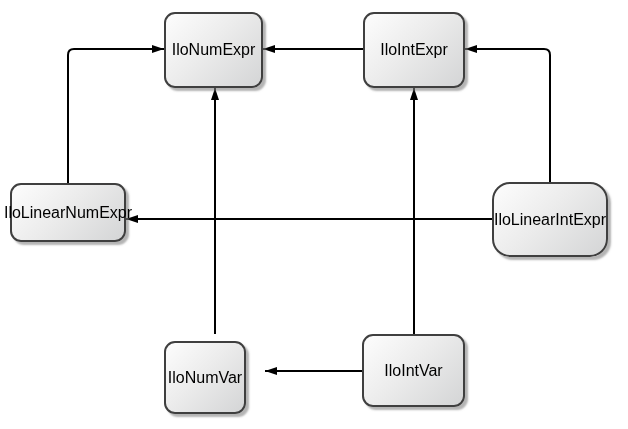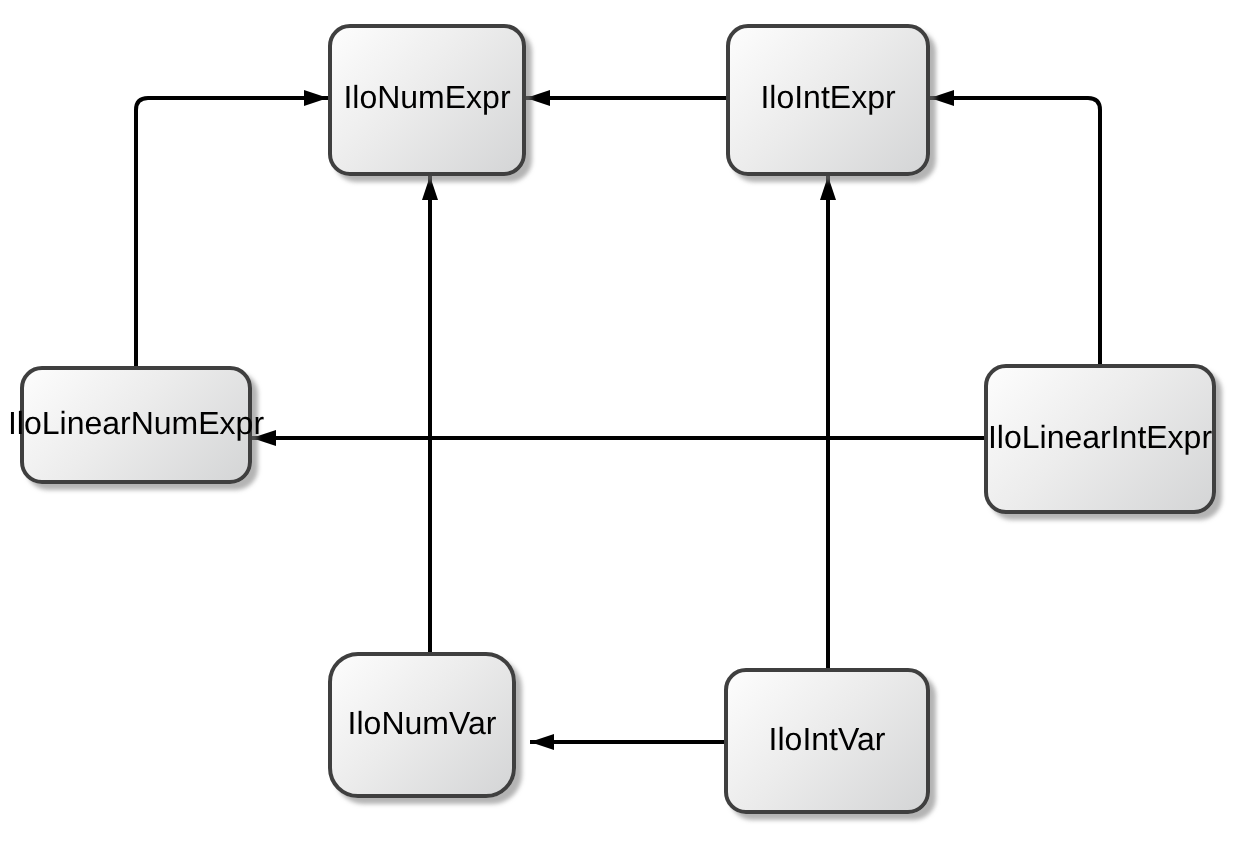--- a/index.html
+++ b/index.html
@@ -32,22 +32,22 @@
     align-items: center;
     justify-content: center;
     font-size: 16px;
     color: #000000;
     text-align: center;
   }
   .node span { white-space: nowrap; }
   #n-numexpr        { left: 164px; top: 12px;  width: 99px;  height: 76px; }
   #n-intexpr        { left: 363px; top: 12px;  width: 102px; height: 76px; }
   #n-linearnumexpr  { left: 10px;  top: 183px; width: 116px; height: 59px; }
-  #n-linearintexpr  { left: 492px; top: 182px; width: 116px; height: 75px; }
-  #n-numvar         { left: 164px; top: 326px; width: 94px; height: 73px; border-radius: 15px; }
+  #n-linearintexpr  { left: 492px; top: 182px; width: 116px; height: 75px; border-radius: 18px; }
+  #n-numvar         { left: 164px; top: 341px; width: 82px; height: 73px; }
   #n-intvar         { left: 362px; top: 334px; width: 103px; height: 73px; text-align: center; }
 </style>
 </head>
 <body>
 
 <div class="canvas">
 
   <svg class="edges" viewBox="0 0 628 429" xmlns="http://www.w3.org/2000/svg">
     <defs>
       <marker id="arrow" markerUnits="userSpaceOnUse" markerWidth="12" markerHeight="8" refX="12" refY="4" orient="auto">

